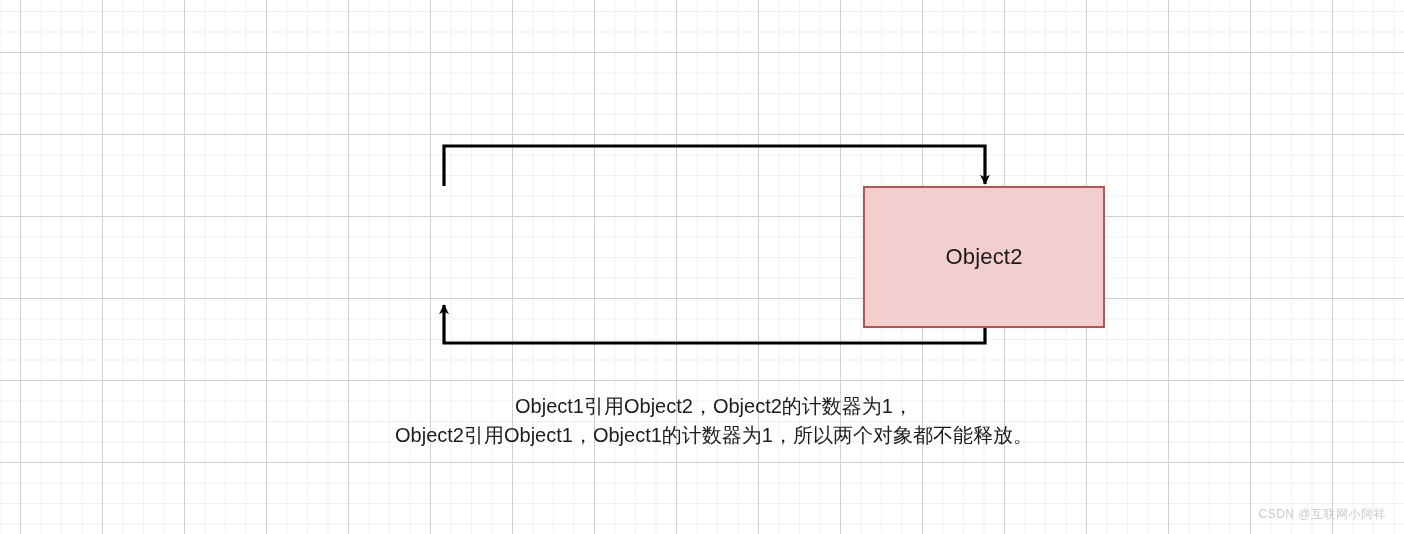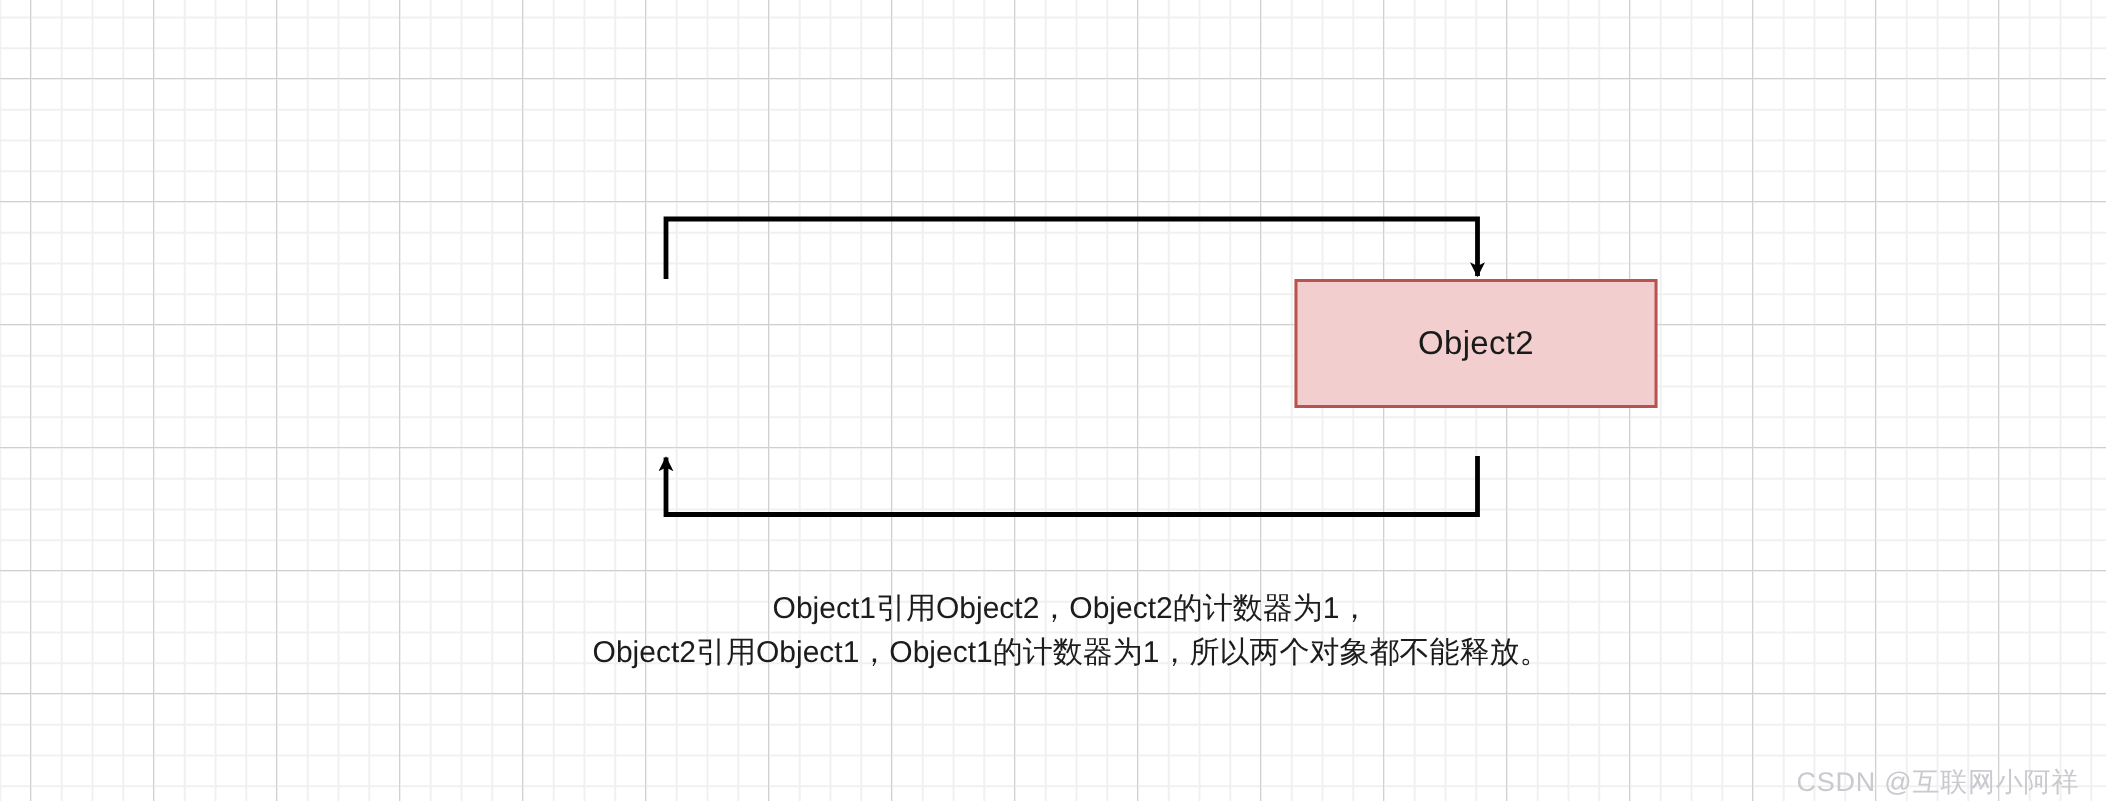--- a/index.html
+++ b/index.html
@@ -58,21 +58,21 @@
     top: 186px;
     width: 242px;
     height: 118px;
     background: #f5f5f5;
     border-color: #4d4d4d;
   }
   #node-object2 {
     left: 863px;
     top: 186px;
     width: 242px;
-    height: 86px;
+    height: 142px;
     background: #f2cfce;
     border-color: #b85450;
   }
 
   #edges {
     position: absolute;
     left: 0;
     top: 0;
     width: 1404px;
     height: 534px;
@@ -89,22 +89,22 @@
     font-size: 20px;
     line-height: 29px;
     white-space: nowrap;
     margin-left: 12px;
   }
   .caption-line { display: block; }
 
   #watermark {
     position: absolute;
     right: 18px;
-    bottom: 1px;
-    font-size: 18px;
+    bottom: 11px;
+    font-size: 12px;
     color: #c9c9cf;
     letter-spacing: 0.5px;
     white-space: nowrap;
   }
 </style>
 </head>
 <body>
 
 <div id="canvas">
 

